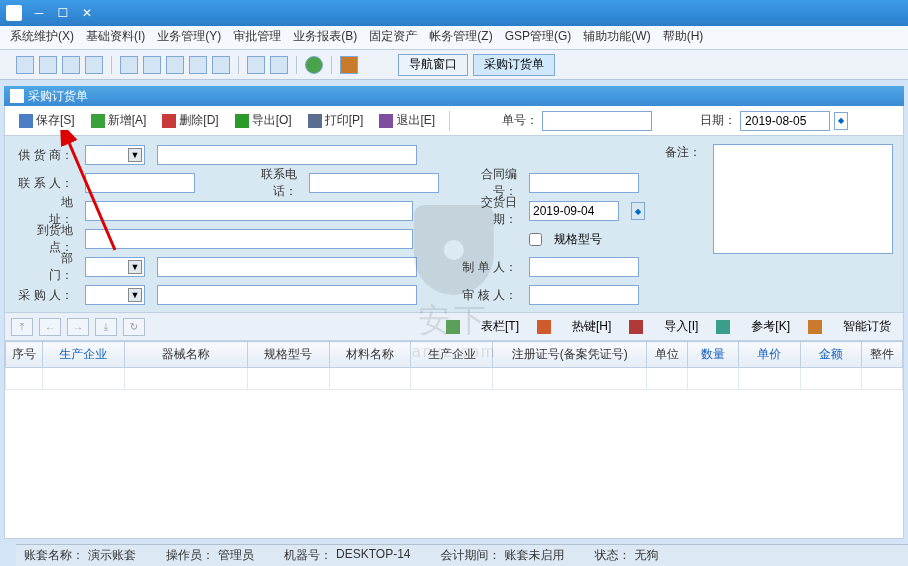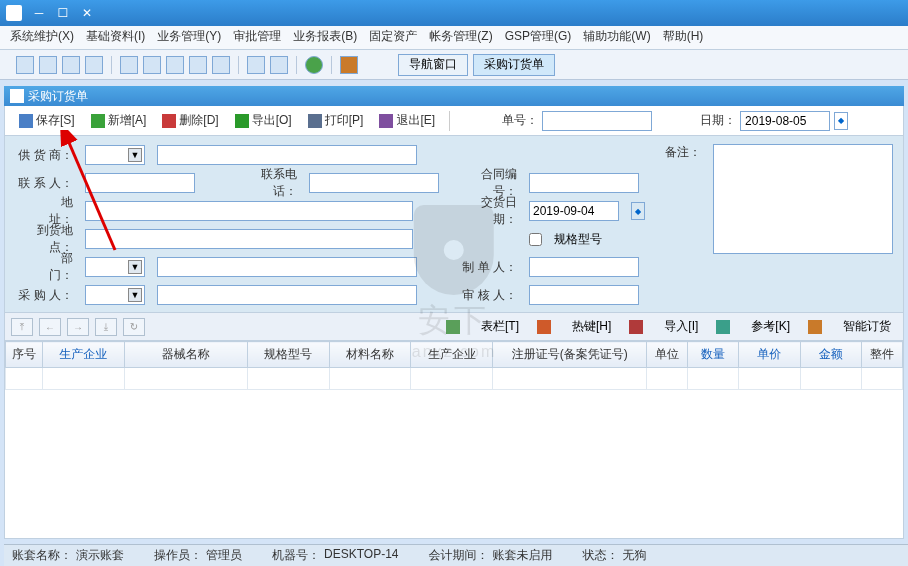--- a/index.html
+++ b/index.html
@@ -52,21 +52,21 @@
 .rec-toolbar .rico { width: 14px; height: 14px; display: inline-block; }
 
 
 .grid { margin: 0 4px; border: 1px solid #c0d0e0; border-top: none; background: #fff; height: 198px; overflow: hidden; position: relative;}
 .grid table { border-collapse: collapse; width: 100%; }
 .grid th { background: linear-gradient(to bottom, #f8fafd, #e4ecf6); border: 1px solid #c0d0e0; height: 26px; font-weight: normal; color: #333; padding: 0 4px; white-space: nowrap;}
 .grid th.link { color: #1560bd; }
 .grid td { border: 1px solid #e0e8f0; height: 22px; }
 
 
-.statusbar { position: absolute; bottom: 0; left: 4px; right: 0; height: 22px; background: #dce8f4; border-top: 1px solid #b0c0d0; display: flex; align-items: center; padding: 0 8px; gap: 30px; color: #333;}
+.statusbar { position: absolute; bottom: 0; left: 16px; right: 0; height: 22px; background: #dce8f4; border-top: 1px solid #b0c0d0; display: flex; align-items: center; padding: 0 8px; gap: 30px; color: #333;}
 .statusbar .cell { display: flex; gap: 4px; }
 
 
 .red-arrow { position: absolute; left: 55px; top: 130px; pointer-events: none; z-index: 100;}
 
 
 .watermark { position: absolute; left: 50%; top: 50%; transform: translate(-50%, -50%); opacity: 0.12; pointer-events: none; z-index: 50;}
 .watermark .shield { width: 80px; height: 90px; background: #444; border-radius: 10px 10px 40px 40px; margin: 0 auto; position: relative;}
 .watermark .shield::after { content:""; position:absolute; left:50%; top:50%; transform:translate(-50%,-50%); width:20px; height:20px; background:#fff; border-radius:50%;}
 .watermark .txt { font-size: 32px; color: #333; text-align: center; margin-top: 4px; letter-spacing: 4px;}

